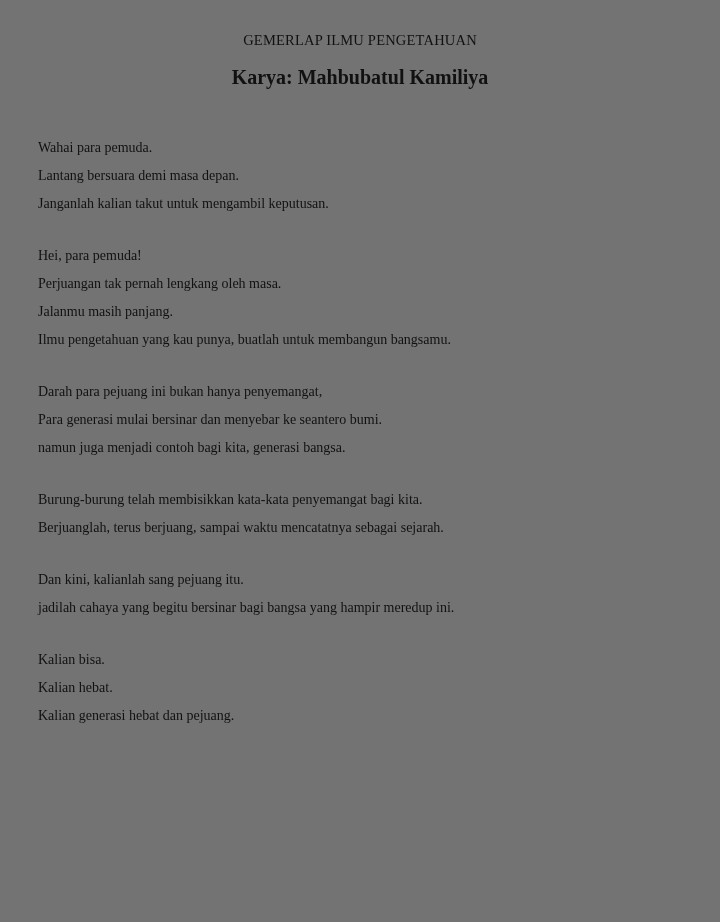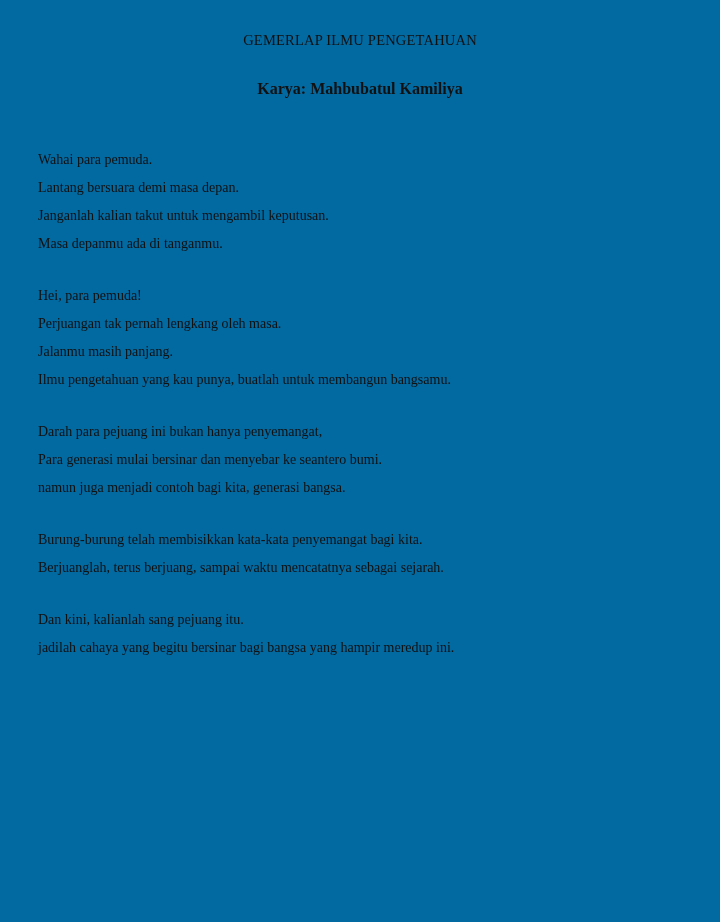--- a/index.html
+++ b/index.html
@@ -4,39 +4,39 @@
 <style>
   html, body {
     margin: 0;
     padding: 0;
     background: #ffffff;
   }
   .page {
     position: relative;
     width: 720px;
     height: 922px;
-    background: #0369a1;
+    background: #737373;
     overflow: hidden;
     font-family: "Liberation Serif", "DejaVu Serif", serif;
     color: #111111;
   }
   .doc-title {
     margin: 0;
     padding-top: 31px;
     text-align: center;
     font-size: 14.5px;
     font-weight: normal;
     line-height: 18px;
     letter-spacing: 0.2px;
   }
   .doc-byline {
-    margin: 12px;
+    margin: 0;
     padding-top: 19px;
     text-align: center;
-    font-size: 16px;
+    font-size: 20px;
     font-weight: bold;
     line-height: 18px;
   }
   .poem-body {
     margin: 48px 40px 0 38px;
   }
   .stanza {
     margin: 0 0 24px 0;
   }
   .poem-line {
@@ -50,35 +50,39 @@
 <body>
 
 <div class="page">
   <h1 class="doc-title">GEMERLAP ILMU PENGETAHUAN</h1>
   <h2 class="doc-byline">Karya: Mahbubatul Kamiliya</h2>
   <div class="poem-body" id="poem-body">
       <div class="stanza">
         <p class="poem-line">Wahai para pemuda.</p>
         <p class="poem-line">Lantang bersuara demi masa depan.</p>
         <p class="poem-line">Janganlah kalian takut untuk mengambil keputusan.</p>
-        <p class="poem-line">Masa depanmu ada di tanganmu.</p>
       </div>
       <div class="stanza">
         <p class="poem-line">Hei, para pemuda!</p>
         <p class="poem-line">Perjuangan tak pernah lengkang oleh masa.</p>
         <p class="poem-line">Jalanmu masih panjang.</p>
         <p class="poem-line">Ilmu pengetahuan yang kau punya, buatlah untuk membangun bangsamu.</p>
       </div>
       <div class="stanza">
         <p class="poem-line">Darah para pejuang ini bukan hanya penyemangat,</p>
         <p class="poem-line">Para generasi mulai bersinar dan menyebar ke seantero bumi.</p>
         <p class="poem-line">namun juga menjadi contoh bagi kita, generasi bangsa.</p>
       </div>
       <div class="stanza">
         <p class="poem-line">Burung-burung telah membisikkan kata-kata penyemangat bagi kita.</p>
         <p class="poem-line">Berjuanglah, terus berjuang, sampai waktu mencatatnya sebagai sejarah.</p>
       </div>
       <div class="stanza">
         <p class="poem-line">Dan kini, kalianlah sang pejuang itu.</p>
         <p class="poem-line">jadilah cahaya yang begitu bersinar bagi bangsa yang hampir meredup ini.</p>
       </div>
+      <div class="stanza">
+        <p class="poem-line">Kalian bisa.</p>
+        <p class="poem-line">Kalian hebat.</p>
+        <p class="poem-line">Kalian generasi hebat dan pejuang.</p>
+      </div>
     </div>
 </div>
 
 </body></html>

